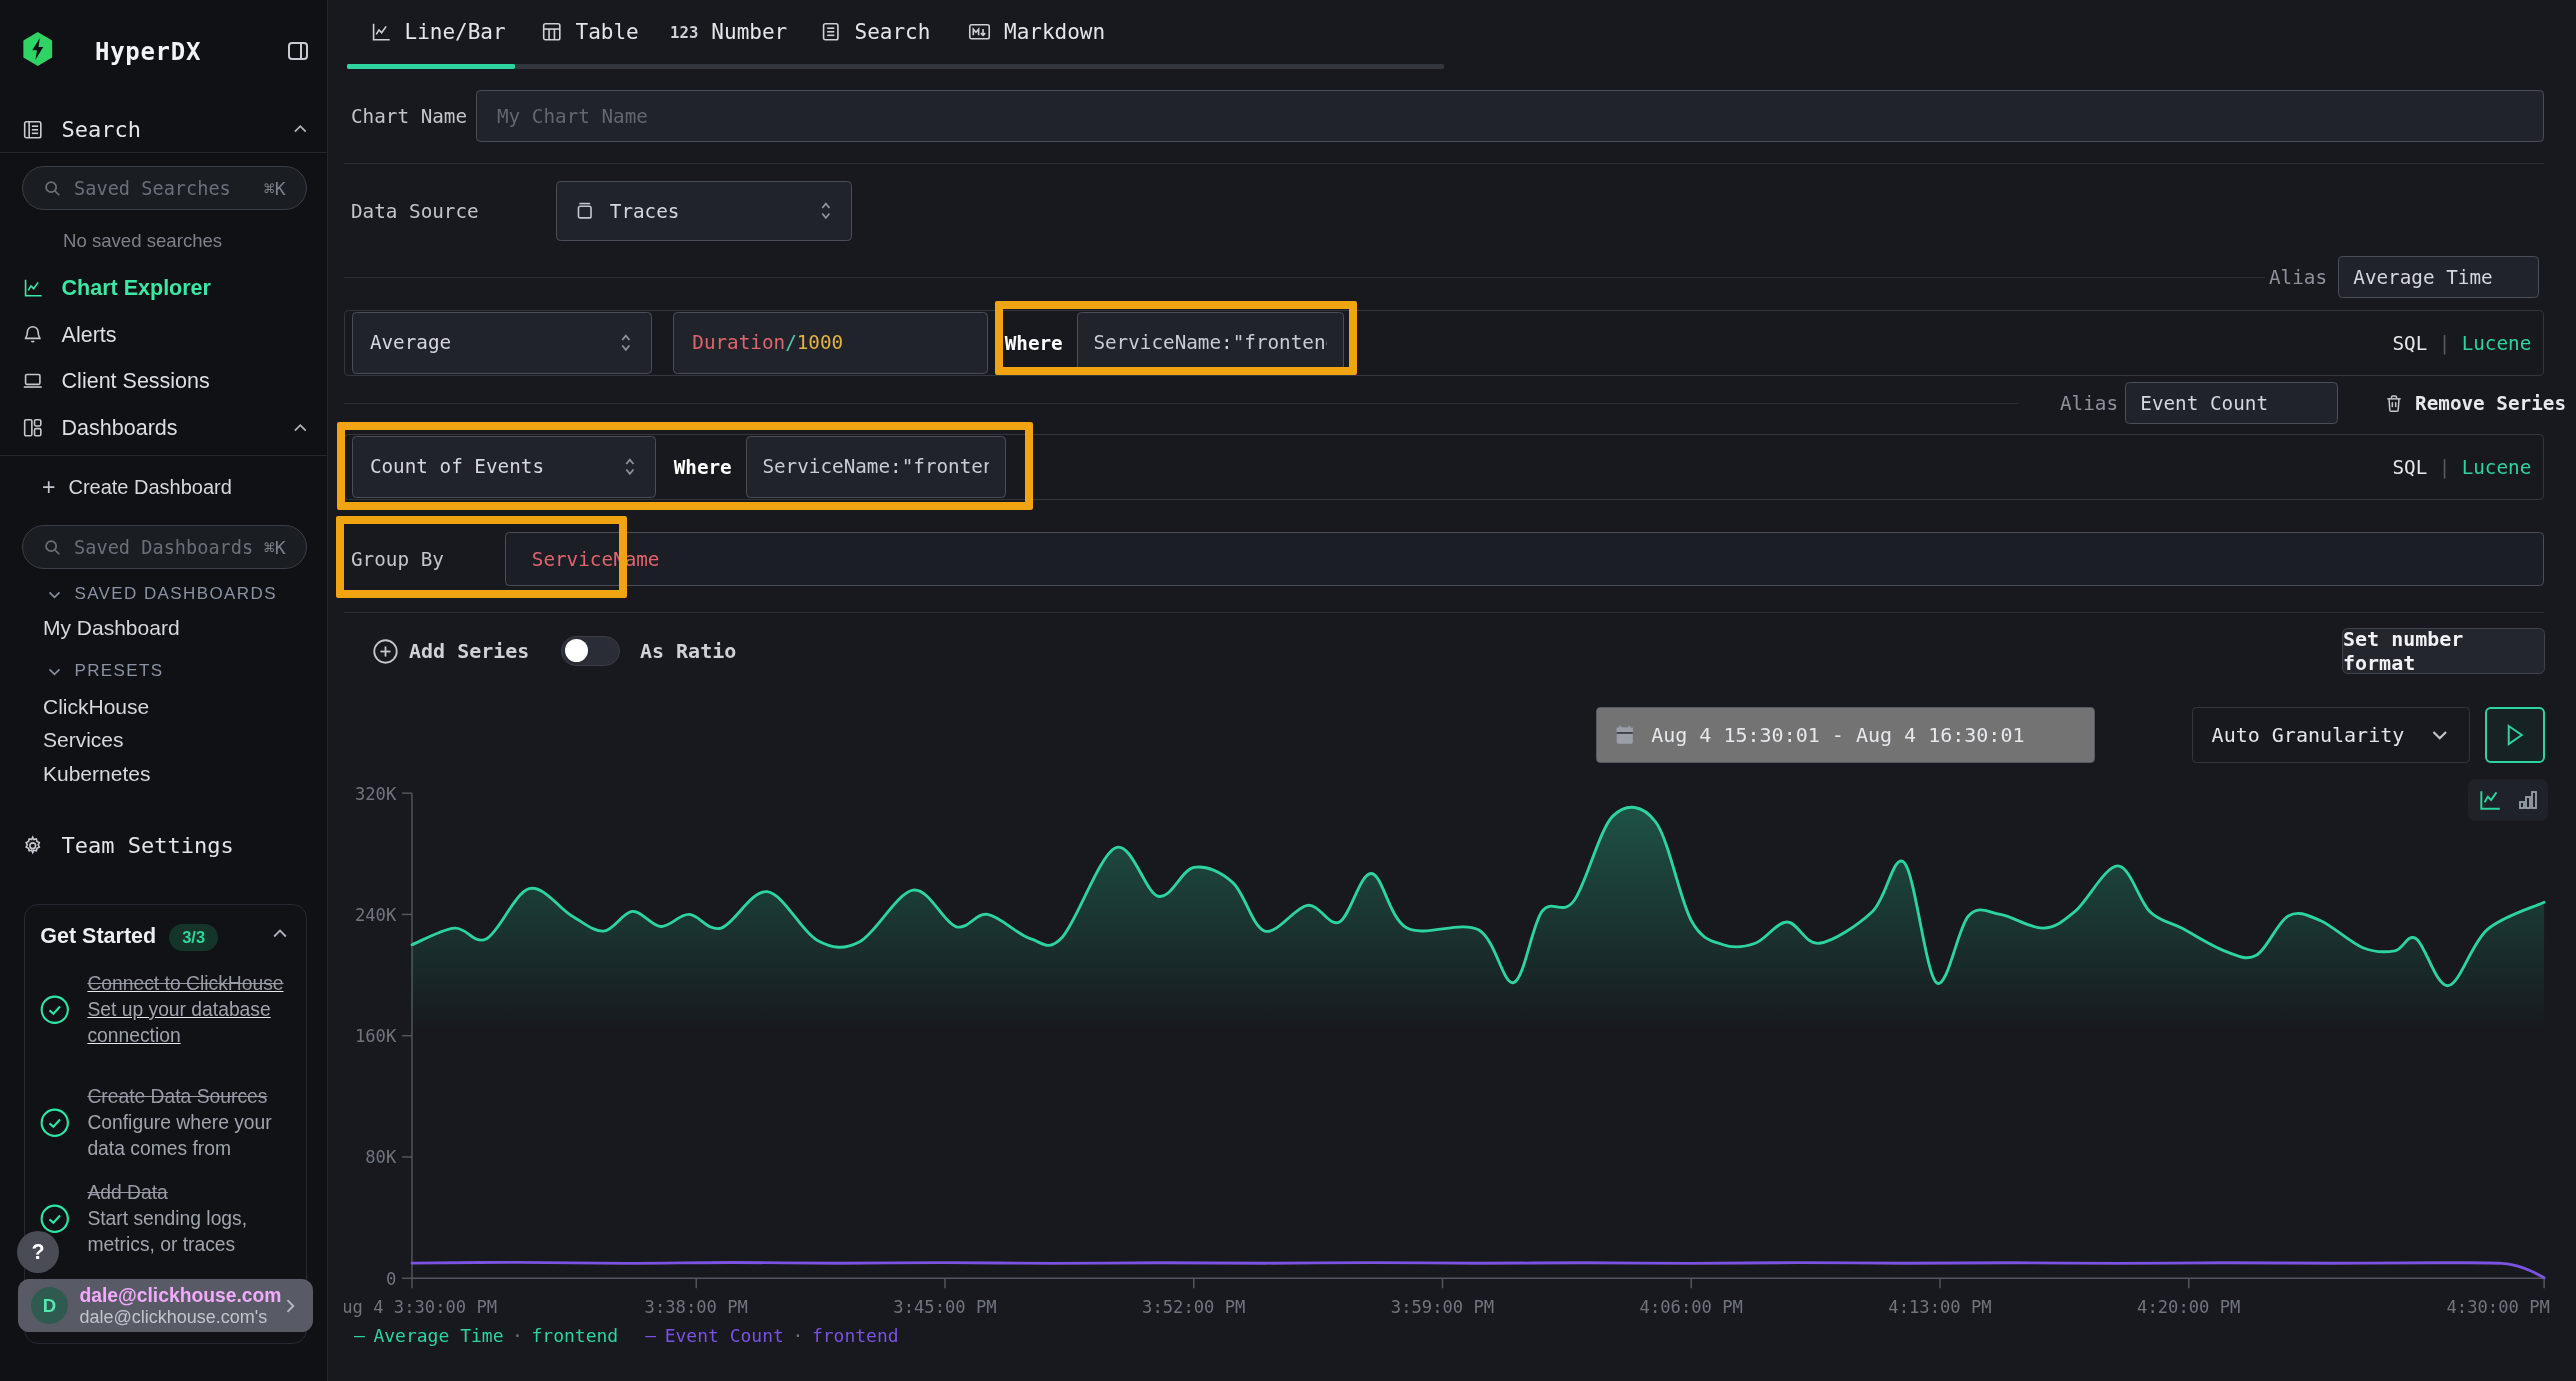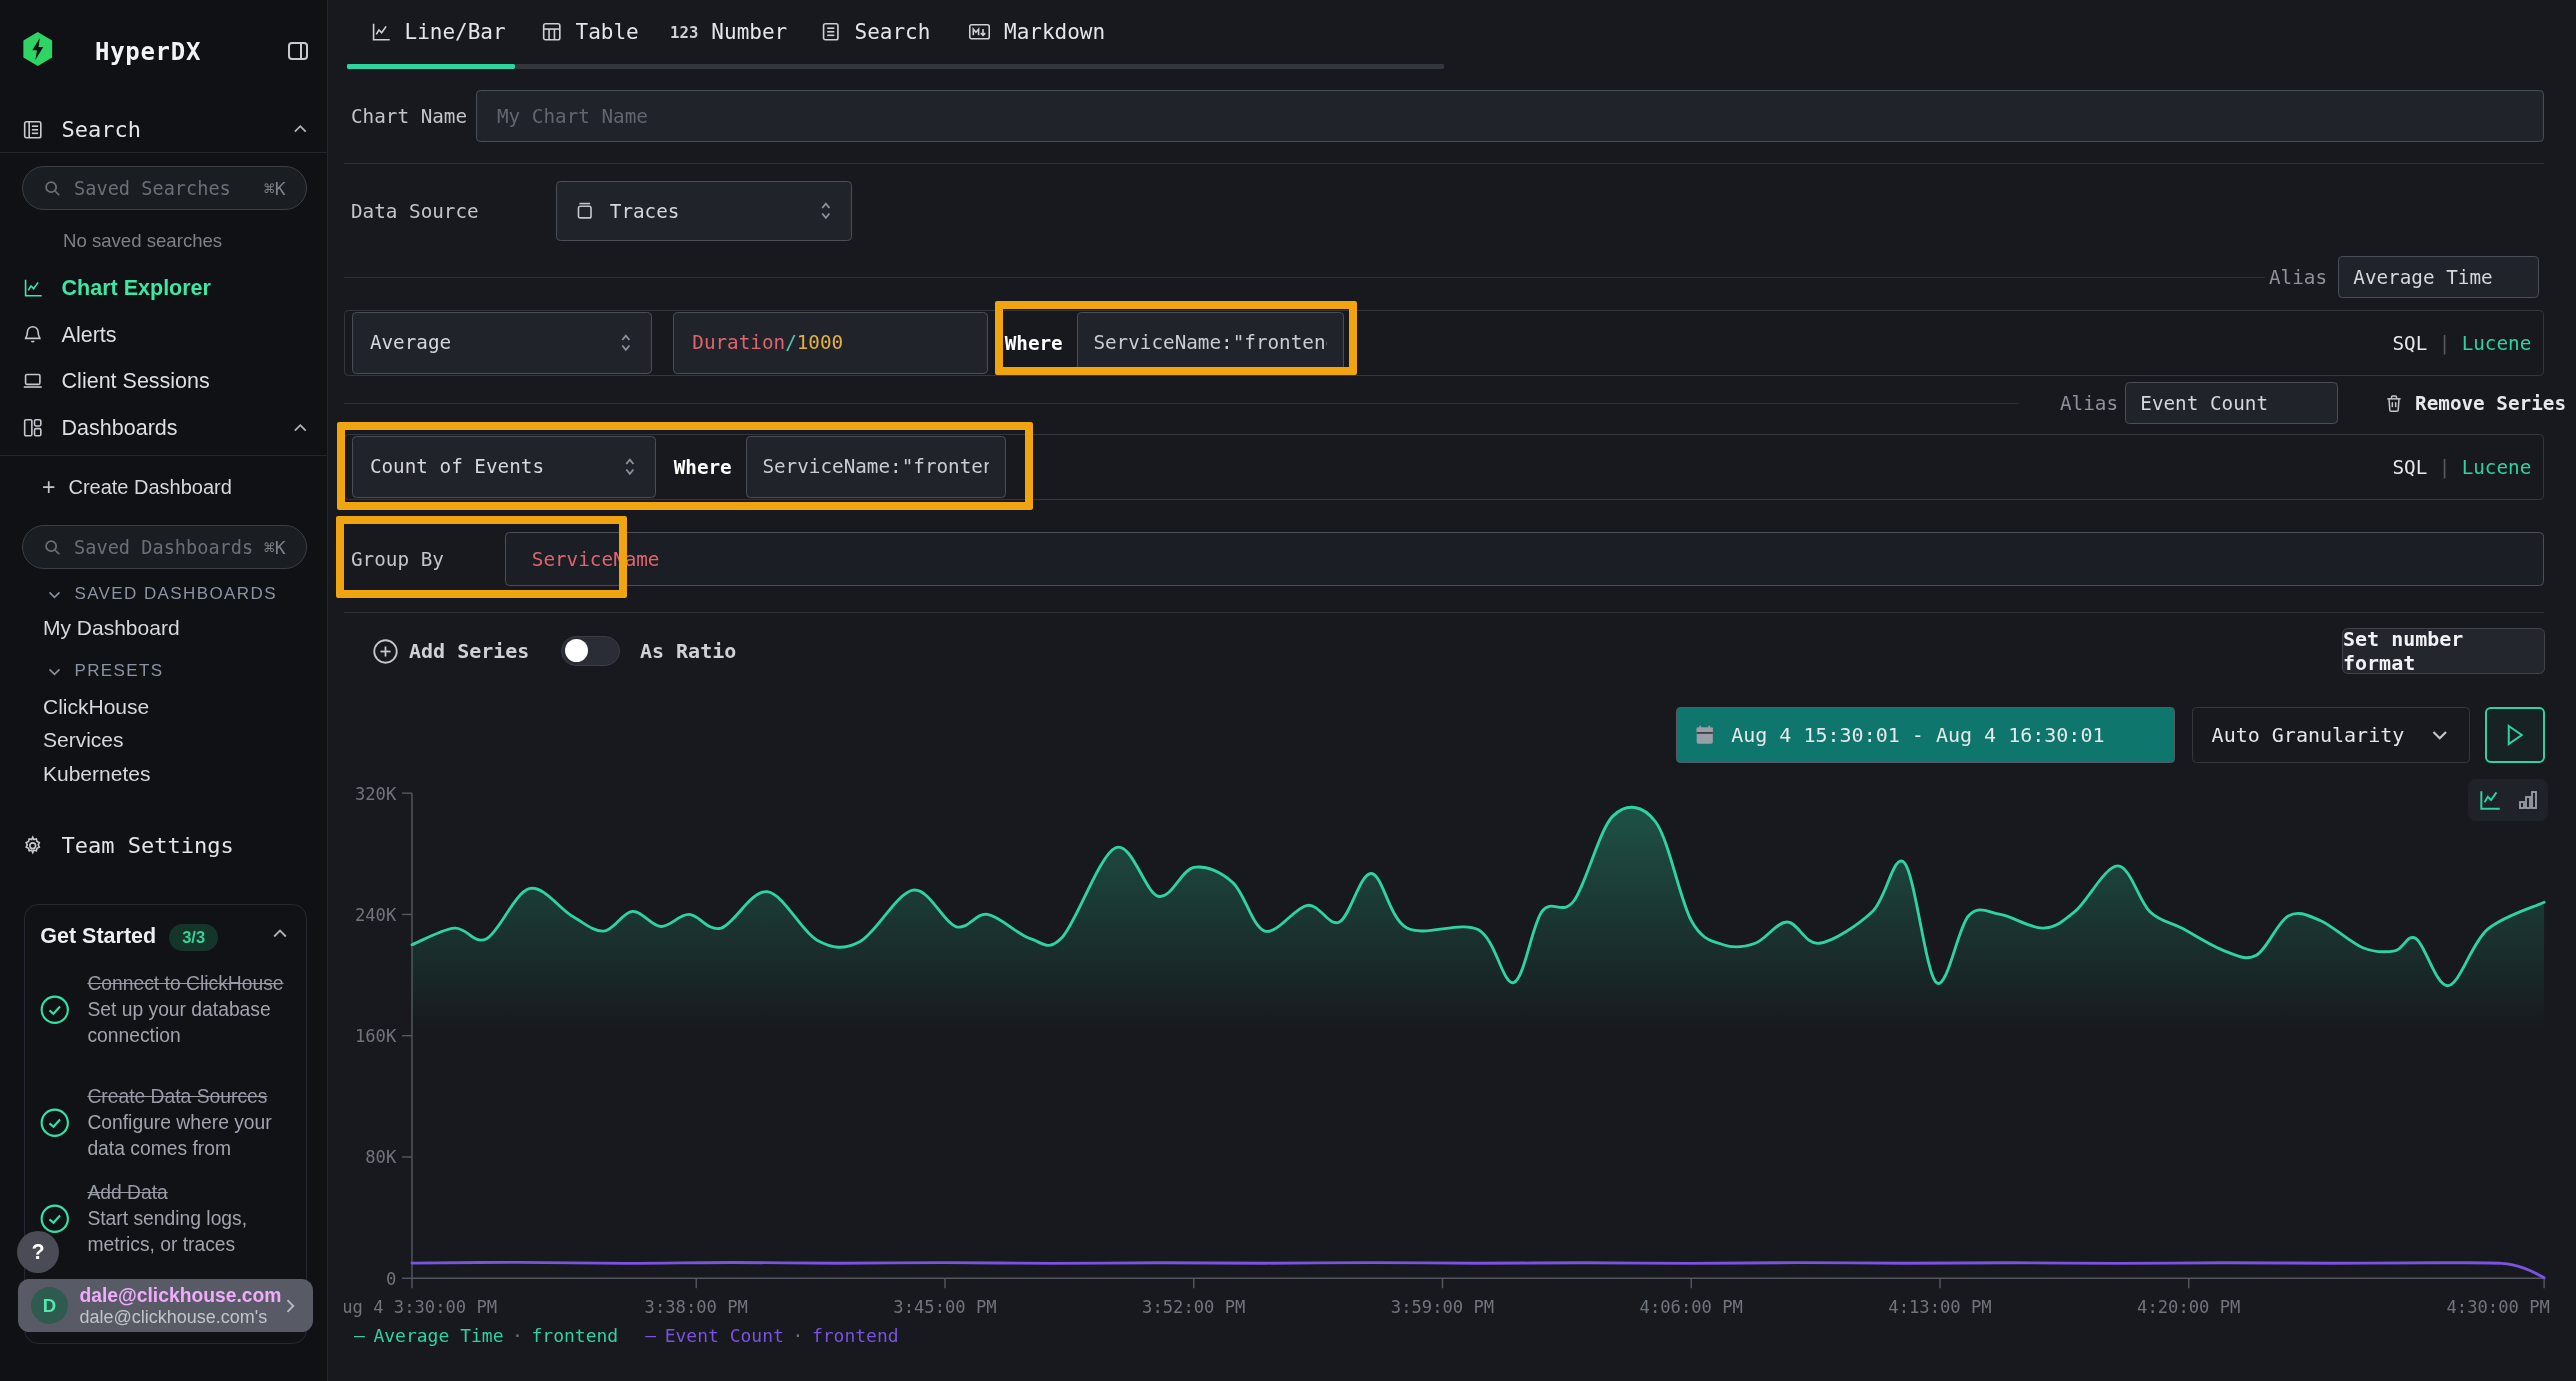--- a/index.html
+++ b/index.html
@@ -77,21 +77,21 @@
   .sql-lucene .sep{color:#555962;}
   .sql-lucene .lucene{color:var(--green);}
   .rm-series{position:absolute; right:10px; top:382px; height:42px; display:flex; align-items:center; gap:11.4px; font-size:19.3px; font-weight:bold; color:#e6e8eb;}
   .rm-series .ic{color:#c3c6cd;}
   .ctl-left{position:absolute; left:44px; top:628px; height:46px; display:flex; align-items:center;}
   .circle-plus{color:#c3c6cd;}
   .ctl-label{font-size:20px; font-weight:bold; color:#ced1d6;}
   .toggle{width:59px; height:30px; border-radius:715px; background:#2a2d35; border:1.4px solid #3a3d45; position:relative;}
   .toggle .knob{position:absolute; left:2.9px; top:2.1px; width:23px; height:23px; border-radius:50%; background:#ffffff;}
   .btn{position:absolute; background:#23262d; border:1.4px solid #3f434c; border-radius:5.7px; display:flex; align-items:center; justify-content:center; font-size:20px; font-weight:bold; color:#f0f1f4;}
-  .datebox{position:absolute; left:1348px; top:707px; width:499px; height:56px; background:#0f766e; border:1.4px solid #565a65; border-radius:4.3px; display:flex; align-items:center; padding:0 17px; gap:15.7px; font-size:20px; color:#e6e8eb;}
+  .datebox{position:absolute; left:1268px; top:707px; width:499px; height:56px; background:#737373; border:1.4px solid #565a65; border-radius:4.3px; display:flex; align-items:center; padding:0 17px; gap:15.7px; font-size:20px; color:#e6e8eb;}
   .datebox .ic{color:#9a9ea7;}
   .granbox{position:absolute; left:1864px; top:707px; width:278px; height:56px; background:#17191e; border:1.4px solid #33363d; border-radius:4.3px; display:flex; align-items:center; padding:0 18.6px; font-size:20px; color:#e3e5e9;}
   .granbox .chev{margin-left:auto; color:#c3c6cd;}
   .playbtn{position:absolute; left:2157px; top:707px; width:60px; height:56px; border:2.1px solid var(--green); border-radius:5.7px; background:rgba(45,212,160,0.05); display:flex; align-items:center; justify-content:center; color:var(--green);}
   .chart-toggle{position:absolute; left:2140px; top:779px; width:80px; height:42px; background:#1f2228; border-radius:7.2px; display:flex; align-items:center; justify-content:center; gap:13px;}
   .legend{position:absolute; left:26px; top:1325px; display:flex; align-items:center; gap:10px; font-size:18px;}
   .legend .sep{color:#6b6f78;}
 
   
   .hl-box{position:absolute; border:8.6px solid var(--hl); border-radius:2.1px; z-index:20; pointer-events:none;}
@@ -221,21 +221,21 @@
       <svg class="gs-chev" width="20" height="20" viewBox="0 0 24 24" fill="none" stroke="currentColor" stroke-width="2.2">
           <polyline points="5,15 12,8 19,15"></polyline>
         </svg>
     </div>
 
     <div class="gs-item" style="top:66px;">
       <svg class="gs-check" viewBox="0 0 24 24" fill="none" stroke="currentColor" stroke-width="1.6">
           <circle cx="12" cy="12" r="10"></circle>
           <polyline points="8,12.5 11,15 16,9.5"></polyline>
         </svg>
-      <div style="width:206px;">
+      <div style="width:206px;text-decoration:underline;">
         <div class="tt">Connect to ClickHouse</div>
         <div class="dd">Set up your database connection</div>
       </div>
     </div>
 
     <div class="gs-item" style="top:179px;">
       <svg class="gs-check" viewBox="0 0 24 24" fill="none" stroke="currentColor" stroke-width="1.6">
           <circle cx="12" cy="12" r="10"></circle>
           <polyline points="8,12.5 11,15 16,9.5"></polyline>
         </svg>

